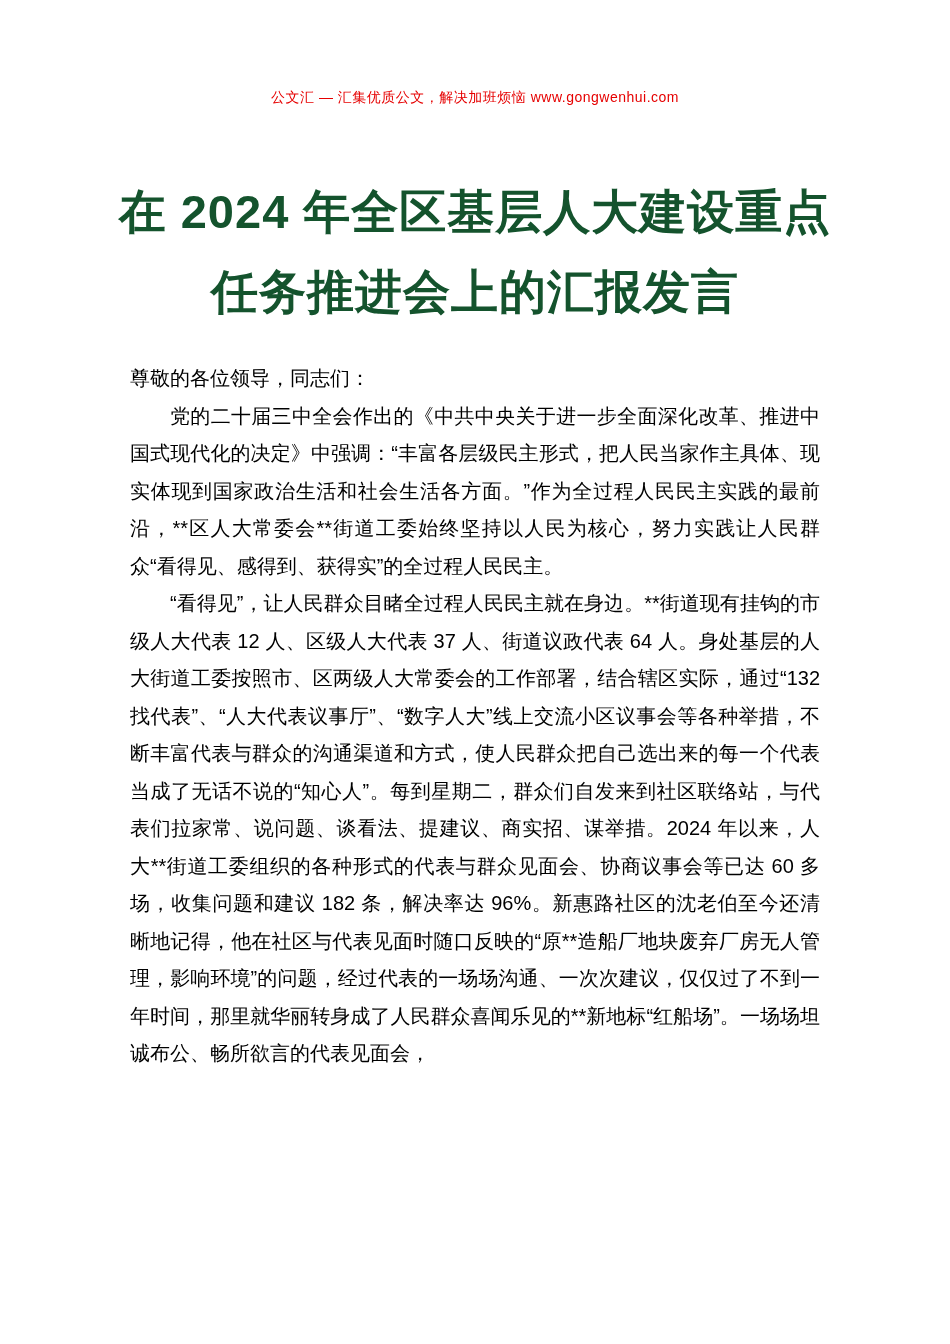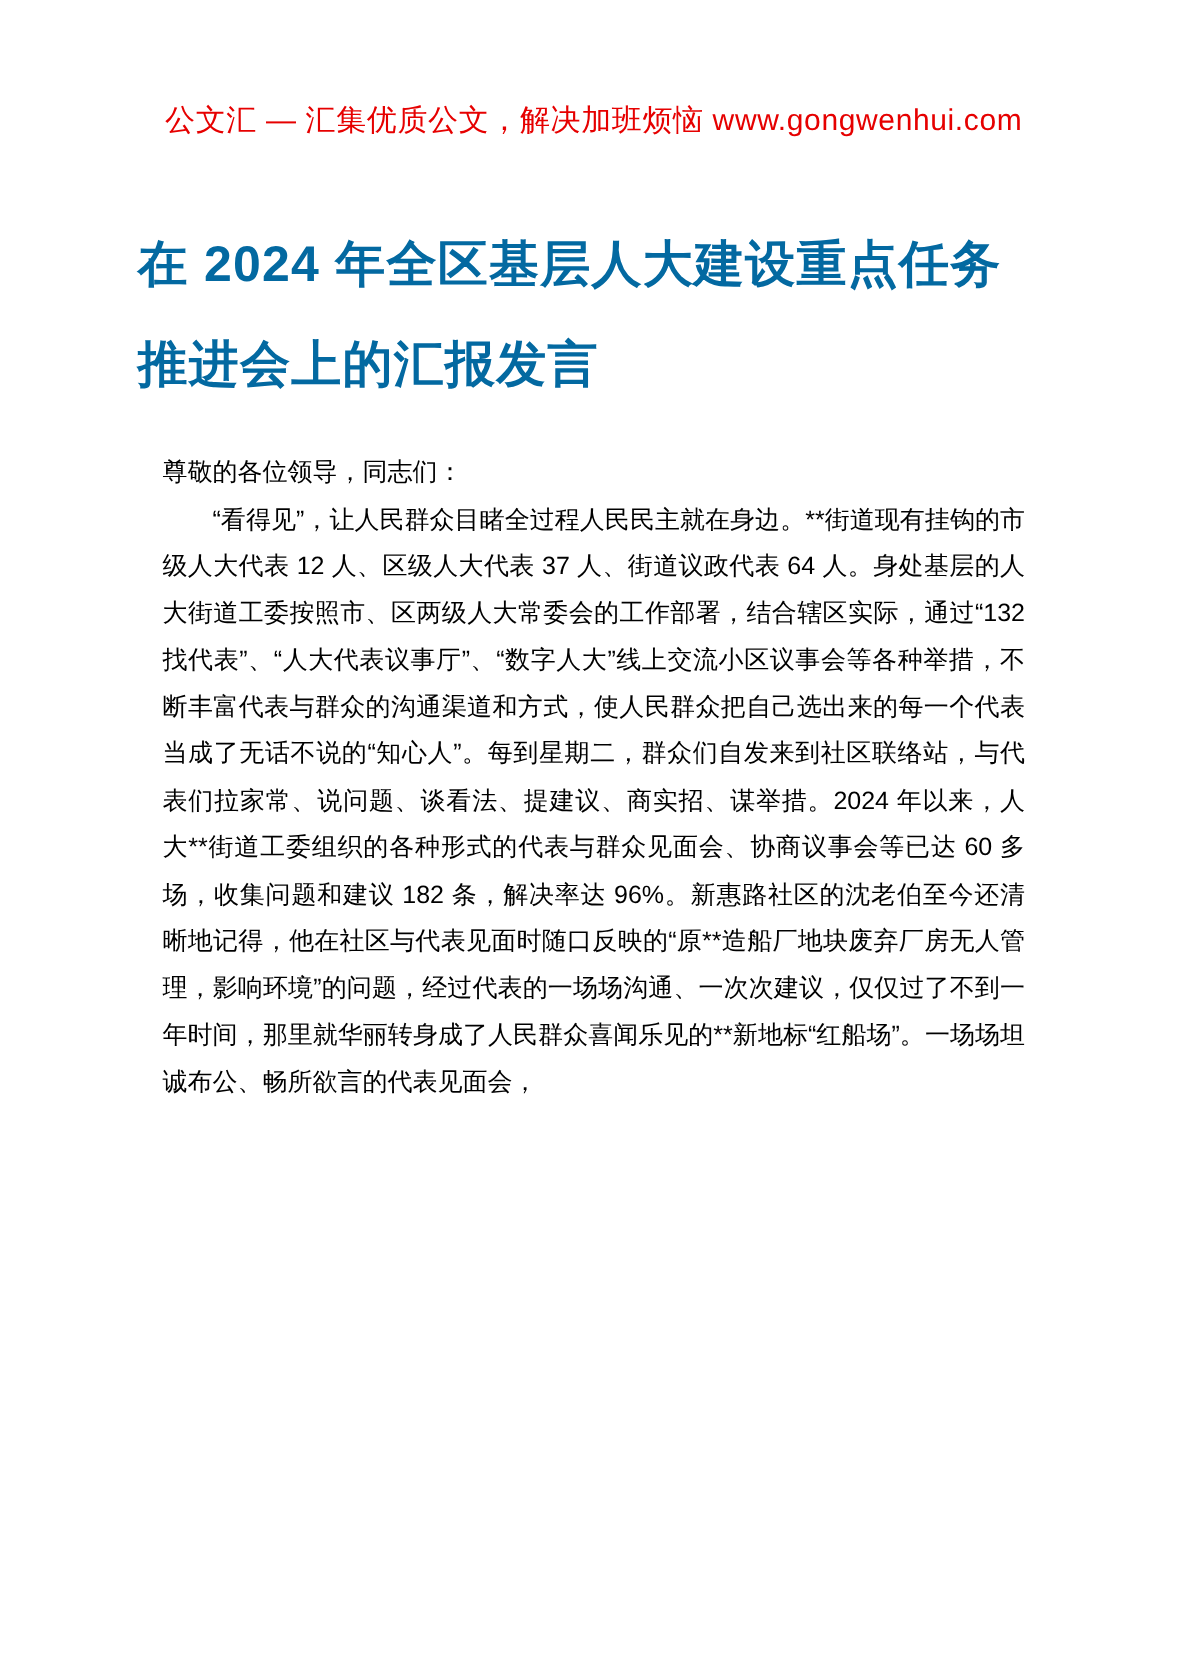--- a/index.html
+++ b/index.html
@@ -13,34 +13,35 @@
     width: 950px;
     height: 1344px;
     background: #ffffff;
     overflow: hidden;
     font-family: "Liberation Sans", "DejaVu Sans", sans-serif;
     color: #000000;
   }
   .banner {
     padding-top: 84px;
     text-align: center;
-    font-size: 24px;
+    font-size: 14px;
     line-height: 26px;
     color: #e60000;
     letter-spacing: 0.5px;
     white-space: nowrap;
   }
   .doc-title {
     width: 730px;
     margin: 62px auto 0 auto;
-    font-size: 40px;
+    text-align: center;
+    font-size: 47px;
     font-weight: 600;
     line-height: 80px;
     letter-spacing: 1px;
-    color: #0369a1;
+    color: #14532d;
   }
   .content {
     width: 690px;
     margin: 28px auto 0 auto;
     font-size: 20px;
     line-height: 37.5px;
     text-align: justify;
     text-justify: inter-ideograph;
     color: #000000;
   }
@@ -56,16 +57,17 @@
 <body>
 
 <div class="page">
 
   <div class="banner">公文汇 — 汇集优质公文，解决加班烦恼 www.gongwenhui.com</div>
 
   <h1 class="doc-title">在 2024 年全区基层人大建设重点任务推进会上的汇报发言</h1>
 
   <div class="content">
     <p>尊敬的各位领导，同志们：</p>
+    <p class="indent">党的二十届三中全会作出的《中共中央关于进一步全面深化改革、推进中国式现代化的决定》中强调：“丰富各层级民主形式，把人民当家作主具体、现实体现到国家政治生活和社会生活各方面。”作为全过程人民民主实践的最前沿，**区人大常委会**街道工委始终坚持以人民为核心，努力实践让人民群众“看得见、感得到、获得实”的全过程人民民主。</p>
     <p class="indent">“看得见”，让人民群众目睹全过程人民民主就在身边。**街道现有挂钩的市级人大代表 12 人、区级人大代表 37 人、街道议政代表 64 人。身处基层的人大街道工委按照市、区两级人大常委会的工作部署，结合辖区实际，通过“132 找代表”、“人大代表议事厅”、“数字人大”线上交流小区议事会等各种举措，不断丰富代表与群众的沟通渠道和方式，使人民群众把自己选出来的每一个代表当成了无话不说的“知心人”。每到星期二，群众们自发来到社区联络站，与代表们拉家常、说问题、谈看法、提建议、商实招、谋举措。2024 年以来，人大**街道工委组织的各种形式的代表与群众见面会、协商议事会等已达 60 多场，收集问题和建议 182 条，解决率达 96%。新惠路社区的沈老伯至今还清晰地记得，他在社区与代表见面时随口反映的“原**造船厂地块废弃厂房无人管理，影响环境”的问题，经过代表的一场场沟通、一次次建议，仅仅过了不到一年时间，那里就华丽转身成了人民群众喜闻乐见的**新地标“红船场”。一场场坦诚布公、畅所欲言的代表见面会，</p>
   </div>
 
 </div>
 
 </body></html>

